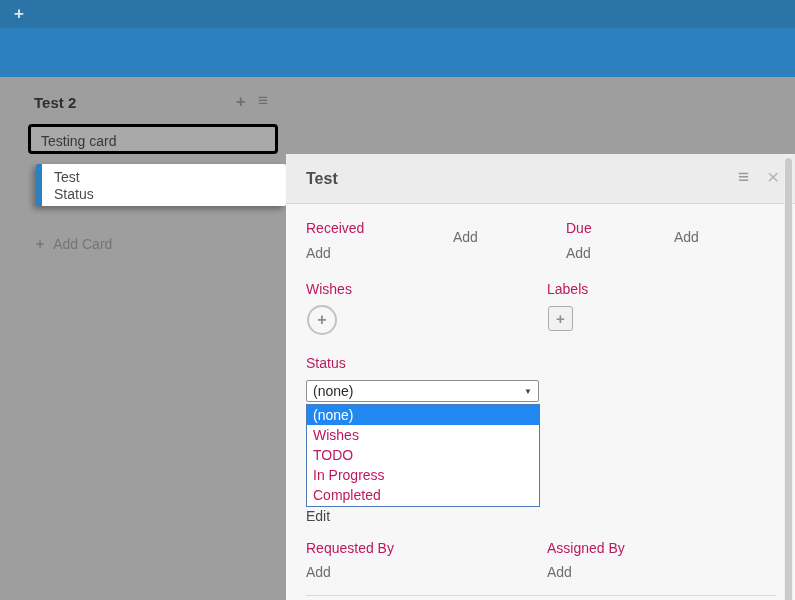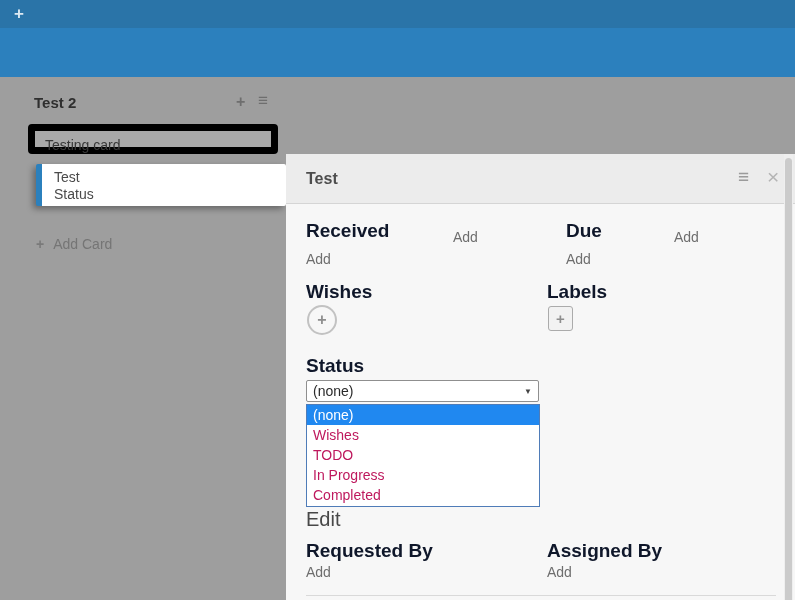--- a/index.html
+++ b/index.html
@@ -15,41 +15,41 @@
   #topbar-plus{left:14px;top:4px;color:#dce9f2;font-size:17px;font-weight:bold;cursor:pointer;}
   #subbar{left:0;top:28px;width:795px;height:49px;background:#2c80bd;}
 
   
   #board{left:16px;top:77px;width:795px;height:523px;background:#9e9e9e;}
   #list-title{left:18px;top:17px;font-size:15px;font-weight:bold;color:#2f2f2f;}
   #list-plus{left:220px;top:16px;font-size:16px;font-weight:bold;color:#6e6e6e;cursor:pointer;}
   #list-menu{left:242px;top:14px;font-size:17px;font-weight:bold;color:#6e6e6e;cursor:pointer;}
   #card-testing{
     left:12px;top:47px;width:250px;height:30px;box-sizing:border-box;
-    background:#a9a9a9;border:7px solid #000000;border-radius:4px;
+    background:#a9a9a9;border:3px solid #000000;border-radius:4px;
     font-size:14px;color:#383838;line-height:28px;padding-left:10px;cursor:pointer;
   }
   #card-test{
     left:20px;top:87px;width:250px;height:42px;box-sizing:border-box;
     background:#ffffff;border-left:6px solid #2b80bd;border-radius:2px;
     box-shadow:-3px 3px 6px rgba(0,0,0,0.35);
     padding:5px 0 0 12px;cursor:pointer;
   }
   #card-test div{font-size:14px;line-height:17px;color:#4a4a4a;}
   #add-card{left:20px;top:159px;font-size:14px;color:#757575;cursor:pointer;}
   #add-card .plus{font-weight:bold;margin-right:9px;color:#7a7a7a;}
 
   
   #panel{left:270px;top:77px;width:509px;height:523px;background:#f7f7f7;}
   #panel-header{left:0;top:0;width:509px;height:50px;background:#ececec;border-bottom:1px solid #d5d5d5;box-sizing:border-box;}
   #panel-title{left:20px;top:16px;font-size:16px;font-weight:bold;color:#4d4d4d;}
   #panel-menu{left:452px;top:12px;font-size:19px;font-weight:bold;color:#9b9b9b;cursor:pointer;}
   #panel-close{left:481px;top:11px;font-size:21px;color:#b4b4b4;cursor:pointer;}
 
-  .sec-label{font-size:19px;font-weight:bold;color:#0f172a;}
+  .sec-label{font-size:14px;font-weight:normal;color:#be185d;}
   .add-link{font-size:14px;color:#6e6e6e;cursor:pointer;}
 
   #date-received{left:20px;}  #date-start{left:167px;}
   #date-due{left:280px;}      #date-end{left:388px;}
   .date-col{top:66px;width:120px;}
   .date-col .sec-label{display:block;}
   .date-col .add-link{display:block;margin-top:9px;}
 
   #members-label{left:20px;top:127px;}
   #labels-label{left:261px;top:127px;}
@@ -70,21 +70,21 @@
     background:#ffffff;border:1px solid #8f8f8f;border-radius:2px;cursor:pointer;
   }
   #status-select .val{position:absolute;left:6px;top:2px;font-size:14px;color:#2a2a2a;}
   #status-select .caret{position:absolute;right:6px;top:6px;font-size:8px;color:#444444;}
   #status-listbox{
     left:20px;top:250px;width:234px;height:103px;box-sizing:border-box;
     background:#ffffff;border:1px solid #4f7cb8;
   }
   .opt{height:20px;line-height:20px;padding-left:6px;font-size:14px;color:#be185d;cursor:pointer;}
   .opt.selected{background:#2088f0;color:#ffffff;}
-  #status-edit{left:20px;top:354px;font-size:20px;color:#484848;cursor:pointer;}
+  #status-edit{left:20px;top:354px;font-size:14px;color:#484848;cursor:pointer;}
 
   #requested-label{left:20px;top:386px;}
   #assigned-label{left:261px;top:386px;}
   #requested-add{left:20px;top:410px;}
   #assigned-add{left:261px;top:410px;}
 
   .divider{left:20px;width:470px;height:1px;background:#d9d9d9;}
   #divider1{top:441px;}
 
   

